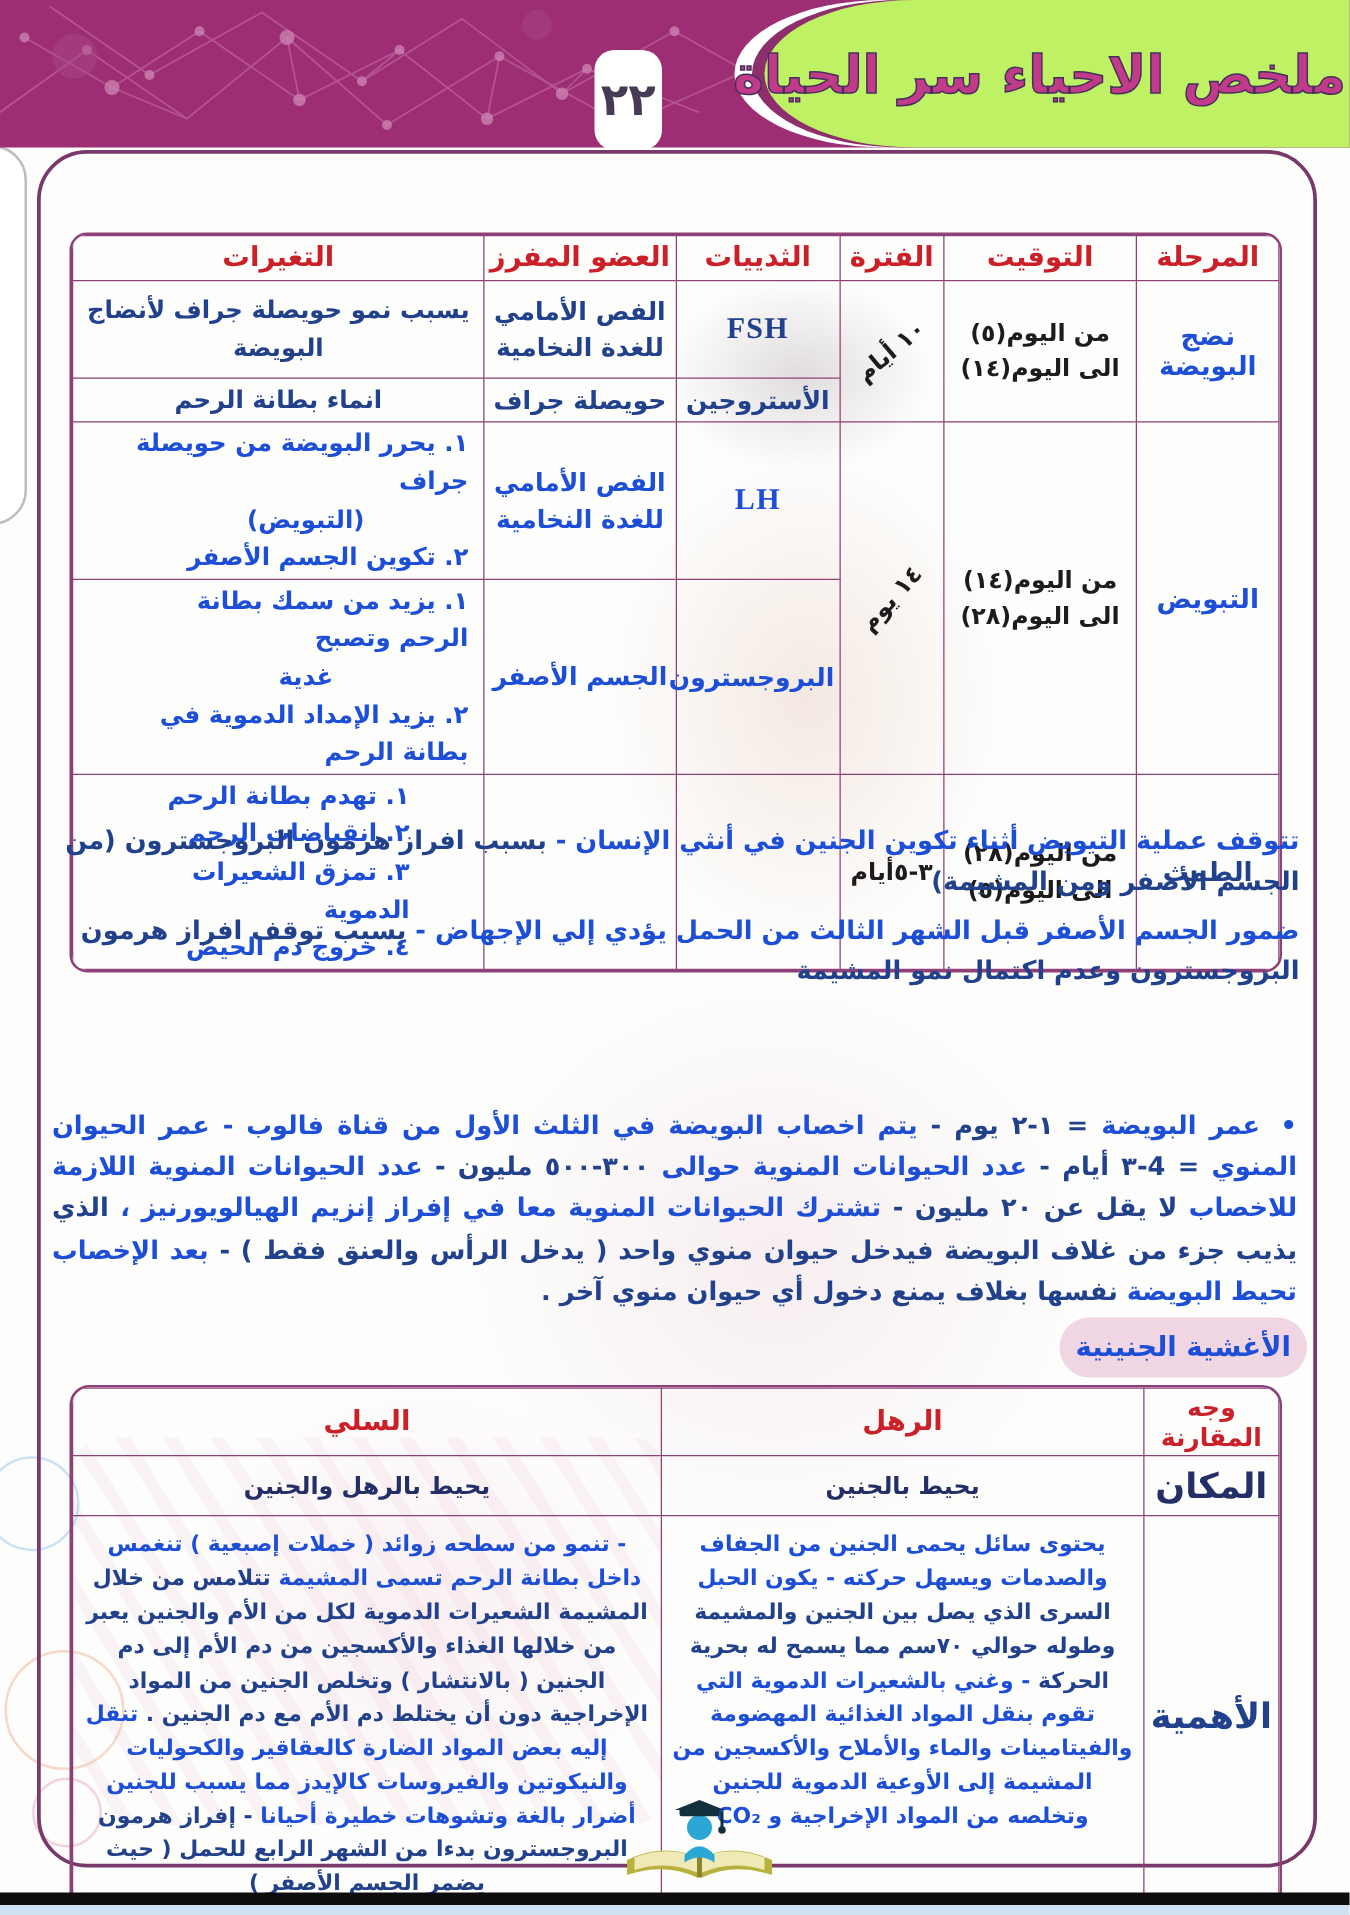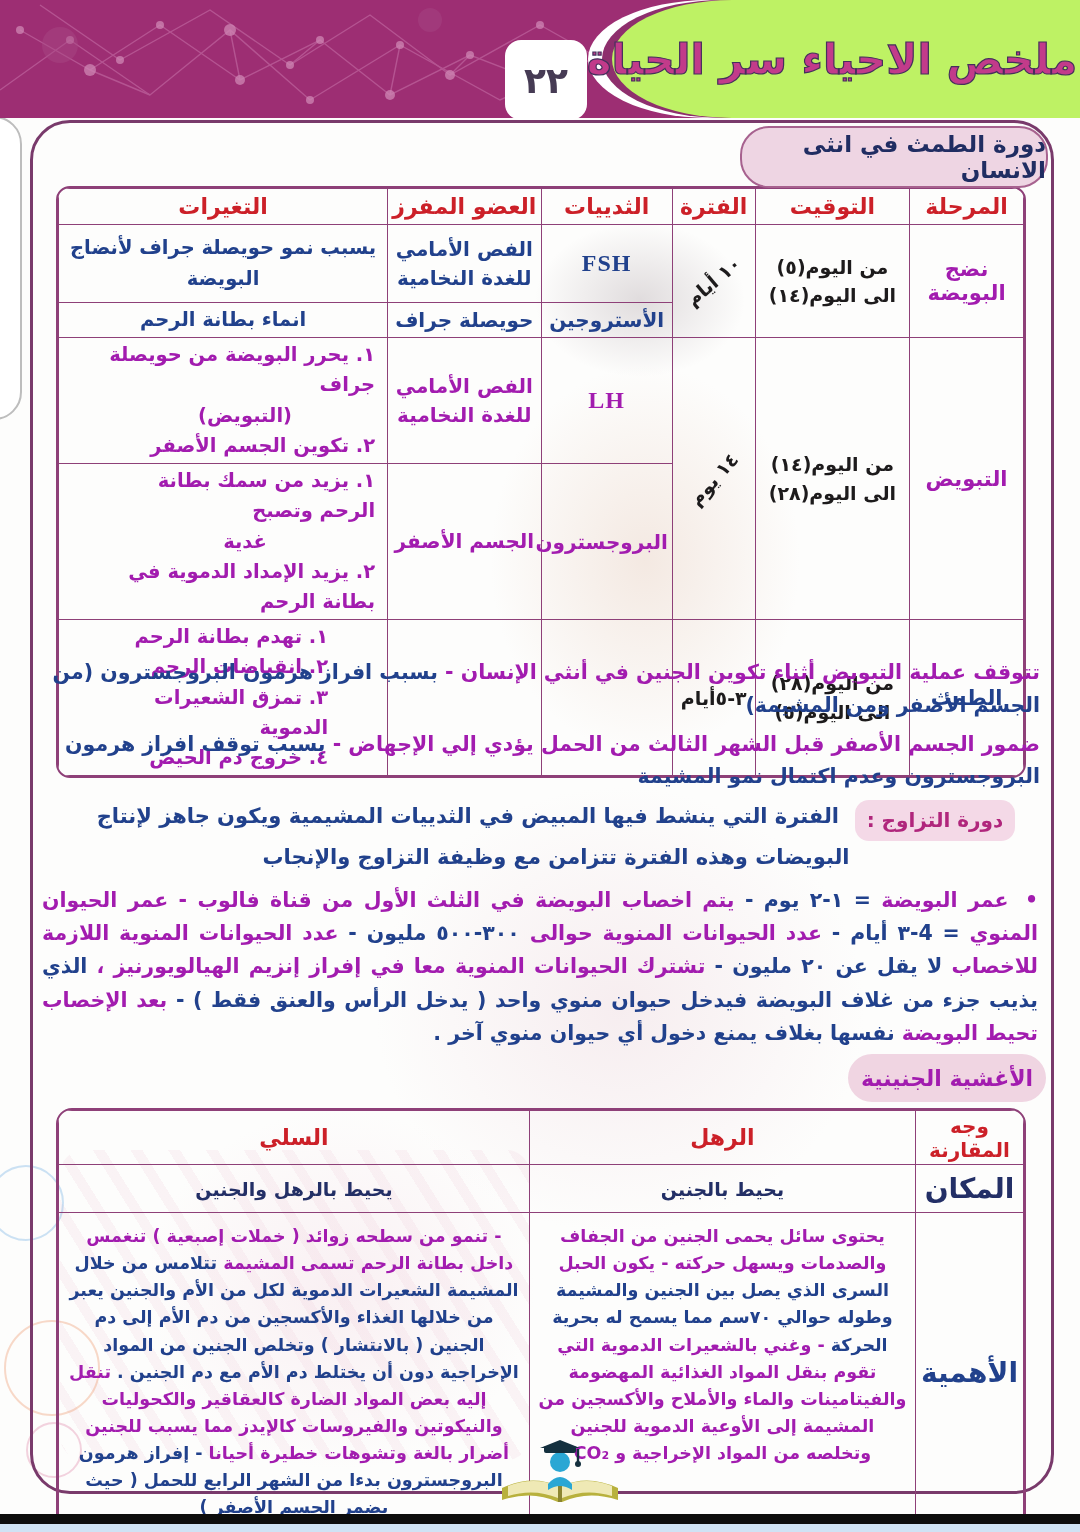--- a/index.html
+++ b/index.html
@@ -24,21 +24,21 @@
   .dc3{left:26px;top:1422px;width:52px;height:52px;border:2px solid rgba(220,120,160,.32);}
 
   
   .banner{position:absolute;left:0;top:0;width:1080px;height:118px;background:#9d2e73;z-index:2;}
   .banner svg.net{position:absolute;left:0;top:0;}
   .arc{position:absolute;top:0;bottom:0;right:0;border-top-left-radius:120px 59px;border-bottom-left-radius:120px 59px;}
   .arc-w{left:588px;background:#ffffff;}
   .arc-m{left:602px;background:#8e2f6d;}
   .title-panel{left:612px;position:absolute;top:0;bottom:0;right:0;background:#bef264;border-top-left-radius:120px 59px;border-bottom-left-radius:120px 59px;display:flex;align-items:center;justify-content:center;}
   .page-title{font-size:42px;font-weight:700;color:#c23b8a;-webkit-text-stroke:1.2px #44305c;padding-right:28px;white-space:nowrap;}
-  .page-num{position:absolute;left:505px;top:40px;width:82px;height:80px;background:#ffffff;border-radius:16px;display:flex;align-items:center;justify-content:center;font-size:36px;font-weight:700;color:#463b54;}
+  .page-num{position:absolute;left:476px;top:40px;width:54px;height:80px;background:#ffffff;border-radius:16px;display:flex;align-items:center;justify-content:center;font-size:36px;font-weight:700;color:#463b54;}
 
   
   .container{position:absolute;left:30px;top:120px;width:1018px;height:1368px;border:3px solid #793a6b;border-radius:40px;z-index:1;}
 
   
   .pill{position:absolute;z-index:3;display:flex;align-items:center;justify-content:center;font-weight:700;}
   .pill1{left:740px;top:126px;width:304px;height:58px;background:#eed5e3;border:2px solid #a7628f;border-radius:29px;font-size:23px;color:#202d62;}
   .pill2{right:34px;top:1054px;width:198px;height:48px;background:#f0d5e2;border-radius:24px;font-size:22px;}
 
   
@@ -53,21 +53,21 @@
   .rot1{display:inline-block;transform:rotate(-40deg);white-space:nowrap;}
   .rot2{display:inline-block;transform:rotate(-48deg);white-space:nowrap;}
   .hormone{font-size:20px;}
   .latin{font-family:"Liberation Serif",serif;font-size:24px;font-weight:400;letter-spacing:1px;}
   .organ{font-size:20px;line-height:1.45;}
   .changes{font-size:19.5px;line-height:1.55;}
   .ln{text-align:right;margin-left:44px;}
   .pr8{padding-right:8px;}
   .pr55{padding-right:55px;}
   .lncenter{text-align:center;}
-  .r{color:#a21caf;}
+  .r{color:#1d4ed8;}
   .b{color:#21418c;}
   .navy{color:#232f66;}
   .imp{font-size:17.5px;line-height:1.55;vertical-align:top !important;padding:10px 8px !important;text-align:center;}
   .t2label{font-size:28px;}
   .t2val{font-size:19px;}
 
   
   .notes{position:absolute;right:40px;left:36px;top:656px;z-index:2;font-weight:700;font-size:20.5px;line-height:1.6;text-align:right;}
   .note{margin-bottom:6px;}
   .mating{position:absolute;right:34px;left:66px;top:800px;z-index:2;font-weight:700;text-align:center;line-height:1.55;}
@@ -128,21 +128,20 @@
     <div class="title-panel">
       <div class="page-title">ملخص الاحياء سر الحياة</div>
     </div>
     <div class="page-num">
       <span>٢٢</span>
     </div>
   </div>
 
   <div class="container"></div>
 
-  <div class="pill pill1">دورة الطمث في انثى الانسان</div>
 
   <div class="t1wrap">
     <table class="tbl" dir="rtl">
       <colgroup>
         <col style="width:11.8%">
           <col style="width:16%">
           <col style="width:8.6%">
         <col style="width:13.6%">
           <col style="width:15.9%">
           <col style="width:34.1%">
@@ -211,24 +210,20 @@
 
   <div class="notes">
     <div class="note">
       <span class="r">تتوقف عملية التبويض أثناء تكوين الجنين في أنثي الإنسان - </span><span class="b">بسبب افراز هرمون البروجسترون (من الجسم الأصفر ومن المشيمة)</span>
     </div>
     <div class="note">
       <span class="r">ضمور الجسم الأصفر قبل الشهر الثالث من الحمل يؤدي إلي الإجهاض - </span><span class="b">بسبب توقف افراز هرمون البروجسترون وعدم اكتمال نمو المشيمة</span>
     </div>
   </div>
 
-  <div class="mating">
-    <span class="mating-label">دورة التزاوج :</span>
-    <span class="mating-body b">الفترة التي ينشط فيها المبيض في الثدييات المشيمية ويكون جاهز لإنتاج البويضات وهذه الفترة تتزامن مع وظيفة التزاوج والإنجاب</span>
-  </div>
 
   <div class="fert">
     <span class="r bullet">•</span>
     <span class="r">عمر البويضة </span>
     <span class="b">= ١-٢ يوم - </span>
     <span class="r">يتم اخصاب البويضة في الثلث الأول من قناة فالوب - عمر الحيوان المنوي </span>
     <span class="b">= 4-٣ أيام - </span>
     <span class="r">عدد الحيوانات المنوية حوالى </span>
     <span class="b">٣٠٠-٥٠٠ مليون - </span>
     <span class="r">عدد الحيوانات المنوية اللازمة للاخصاب </span>

